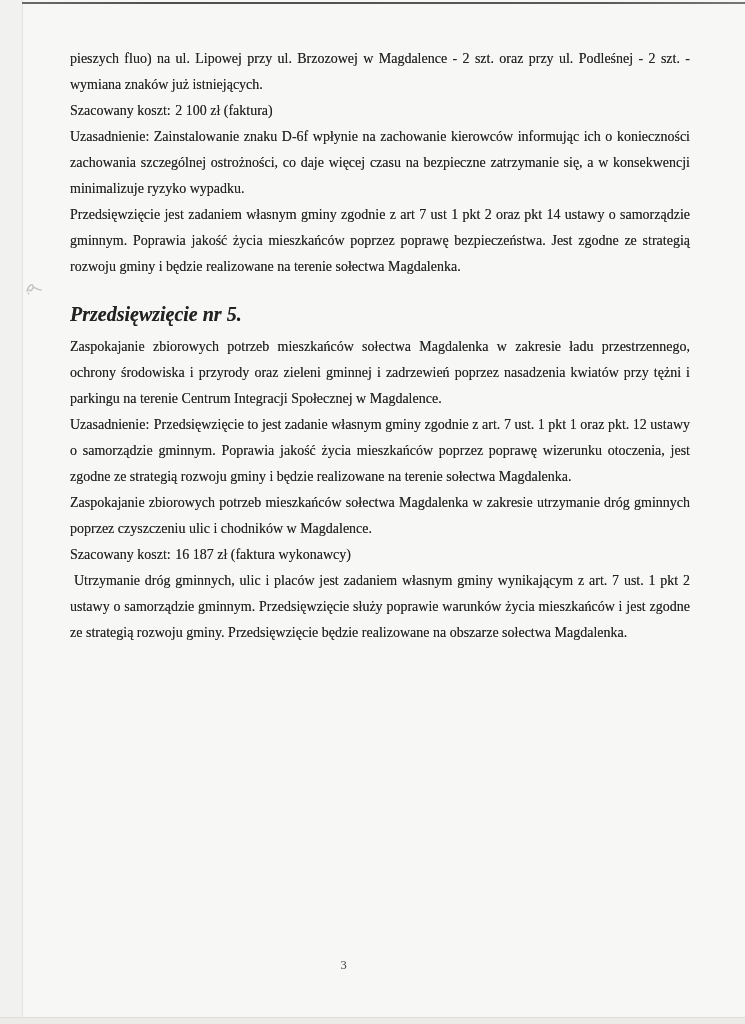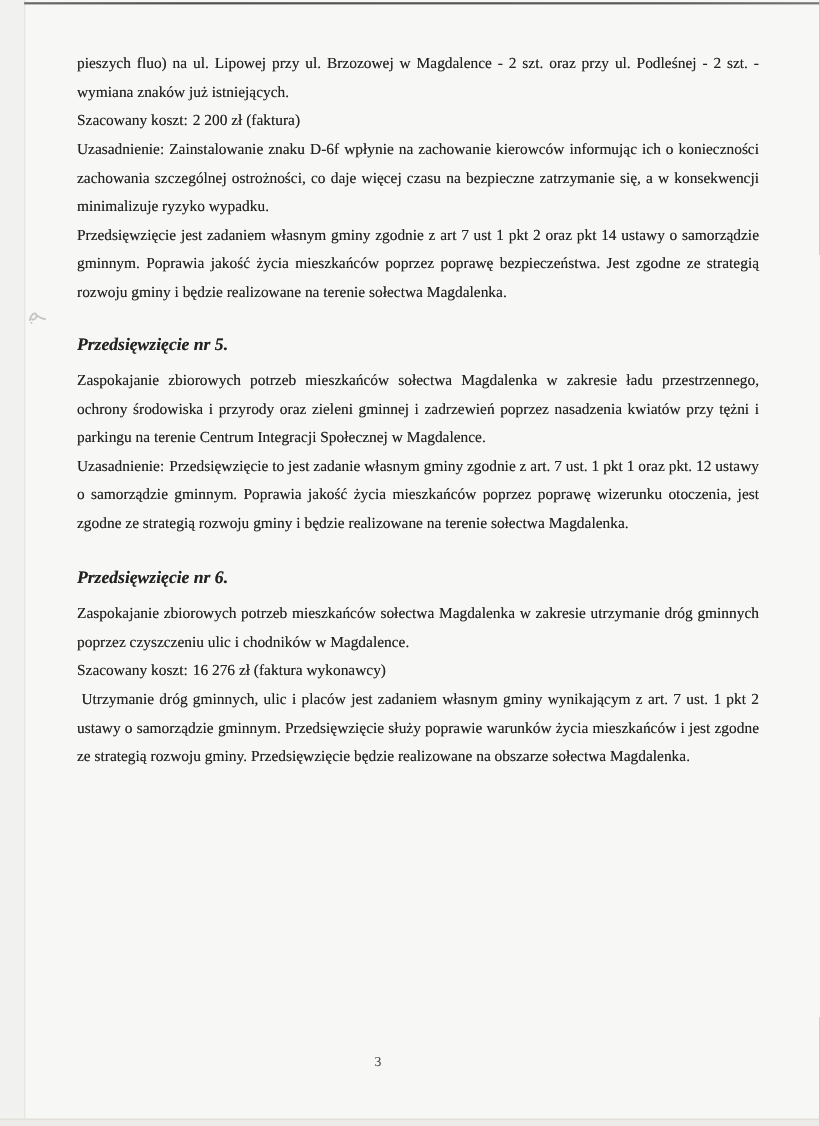--- a/index.html
+++ b/index.html
@@ -60,21 +60,21 @@
   .intro-paragraph { margin-bottom: 22px; }
 
   .cost-line { margin-bottom: 26px; text-align: left; }
   .cost-label, .justification-label { font-weight: normal; margin-right: 0.32em; }
 
   .justification-block { margin-bottom: 0; }
 
   .section-heading {
     font-weight: bold;
     font-style: italic;
-    font-size: 16px;
+    font-size: 20px;
     line-height: 28px;
     margin: 20px 0 6px 0;
     text-align: left;
   }
   .section-heading.second { margin-top: 22px; }
 
   .section-description { margin-bottom: 24px; }
   .tiny-indent { text-indent: 4px; }
 
   .page-number {
@@ -98,21 +98,21 @@
     <circle cx="4.5" cy="16.5" r="1" fill="#a5a5a5"></circle>
   </svg>
 
   <div class="content">
 
     <p class="intro-paragraph">
       <span>pieszych fluo) na ul. Lipowej przy ul. Brzozowej w Magdalence - 2 szt. oraz przy ul. Podleśnej - 2 szt. - wymiana znaków już istniejących.</span>
     </p>
 
     <p class="cost-line">
-      <span class="cost-label">Szacowany koszt:</span><span>2 200 zł (faktura)</span>
+      <span class="cost-label">Szacowany koszt:</span><span>2 100 zł (faktura)</span>
     </p>
 
     <div class="justification-block">
       <p>
         <span class="justification-label">Uzasadnienie:</span><span>Zainstalowanie znaku D-6f wpłynie na zachowanie kierowców informując ich o konieczności zachowania szczególnej ostrożności, co daje więcej czasu na bezpieczne zatrzymanie się, a w konsekwencji minimalizuje ryzyko wypadku.</span>
       </p>
       <p>
         <span>Przedsięwzięcie jest zadaniem własnym gminy zgodnie z art 7 ust 1 pkt 2 oraz pkt 14 ustawy o samorządzie gminnym. Poprawia jakość życia mieszkańców poprzez poprawę bezpieczeństwa. Jest zgodne ze strategią rozwoju gminy i będzie realizowane na terenie sołectwa Magdalenka.</span>
       </p>
     </div>
@@ -123,28 +123,27 @@
       <span>Zaspokajanie zbiorowych potrzeb mieszkańców sołectwa Magdalenka w zakresie ładu przestrzennego, ochrony środowiska i przyrody oraz zieleni gminnej i zadrzewień poprzez nasadzenia kwiatów przy tężni i parkingu na terenie Centrum Integracji Społecznej w Magdalence.</span>
     </p>
 
 
     <div class="justification-block">
       <p>
         <span class="justification-label">Uzasadnienie:</span><span>Przedsięwzięcie to jest zadanie własnym gminy zgodnie z art. 7 ust. 1 pkt 1 oraz pkt. 12 ustawy o samorządzie gminnym. Poprawia jakość życia mieszkańców poprzez poprawę wizerunku otoczenia, jest zgodne ze strategią rozwoju gminy i będzie realizowane na terenie sołectwa Magdalenka.</span>
       </p>
     </div>
 
-    <h2 class="section-heading second">Przedsięwzięcie nr 6.</h2>
 
     <p class="section-description">
       <span>Zaspokajanie zbiorowych potrzeb mieszkańców sołectwa Magdalenka w zakresie utrzymanie dróg gminnych poprzez czyszczeniu ulic i chodników w Magdalence.</span>
     </p>
 
     <p class="cost-line">
-      <span class="cost-label">Szacowany koszt:</span><span>16 276 zł (faktura wykonawcy)</span>
+      <span class="cost-label">Szacowany koszt:</span><span>16 187 zł (faktura wykonawcy)</span>
     </p>
 
     <div class="justification-block">
       <p class="tiny-indent">
         <span>Utrzymanie dróg gminnych, ulic i placów jest zadaniem własnym gminy wynikającym z art. 7 ust. 1 pkt 2 ustawy o samorządzie gminnym. Przedsięwzięcie służy poprawie warunków życia mieszkańców i jest zgodne ze strategią rozwoju gminy. Przedsięwzięcie będzie realizowane na obszarze sołectwa Magdalenka.</span>
       </p>
     </div>
 
   </div>
 

